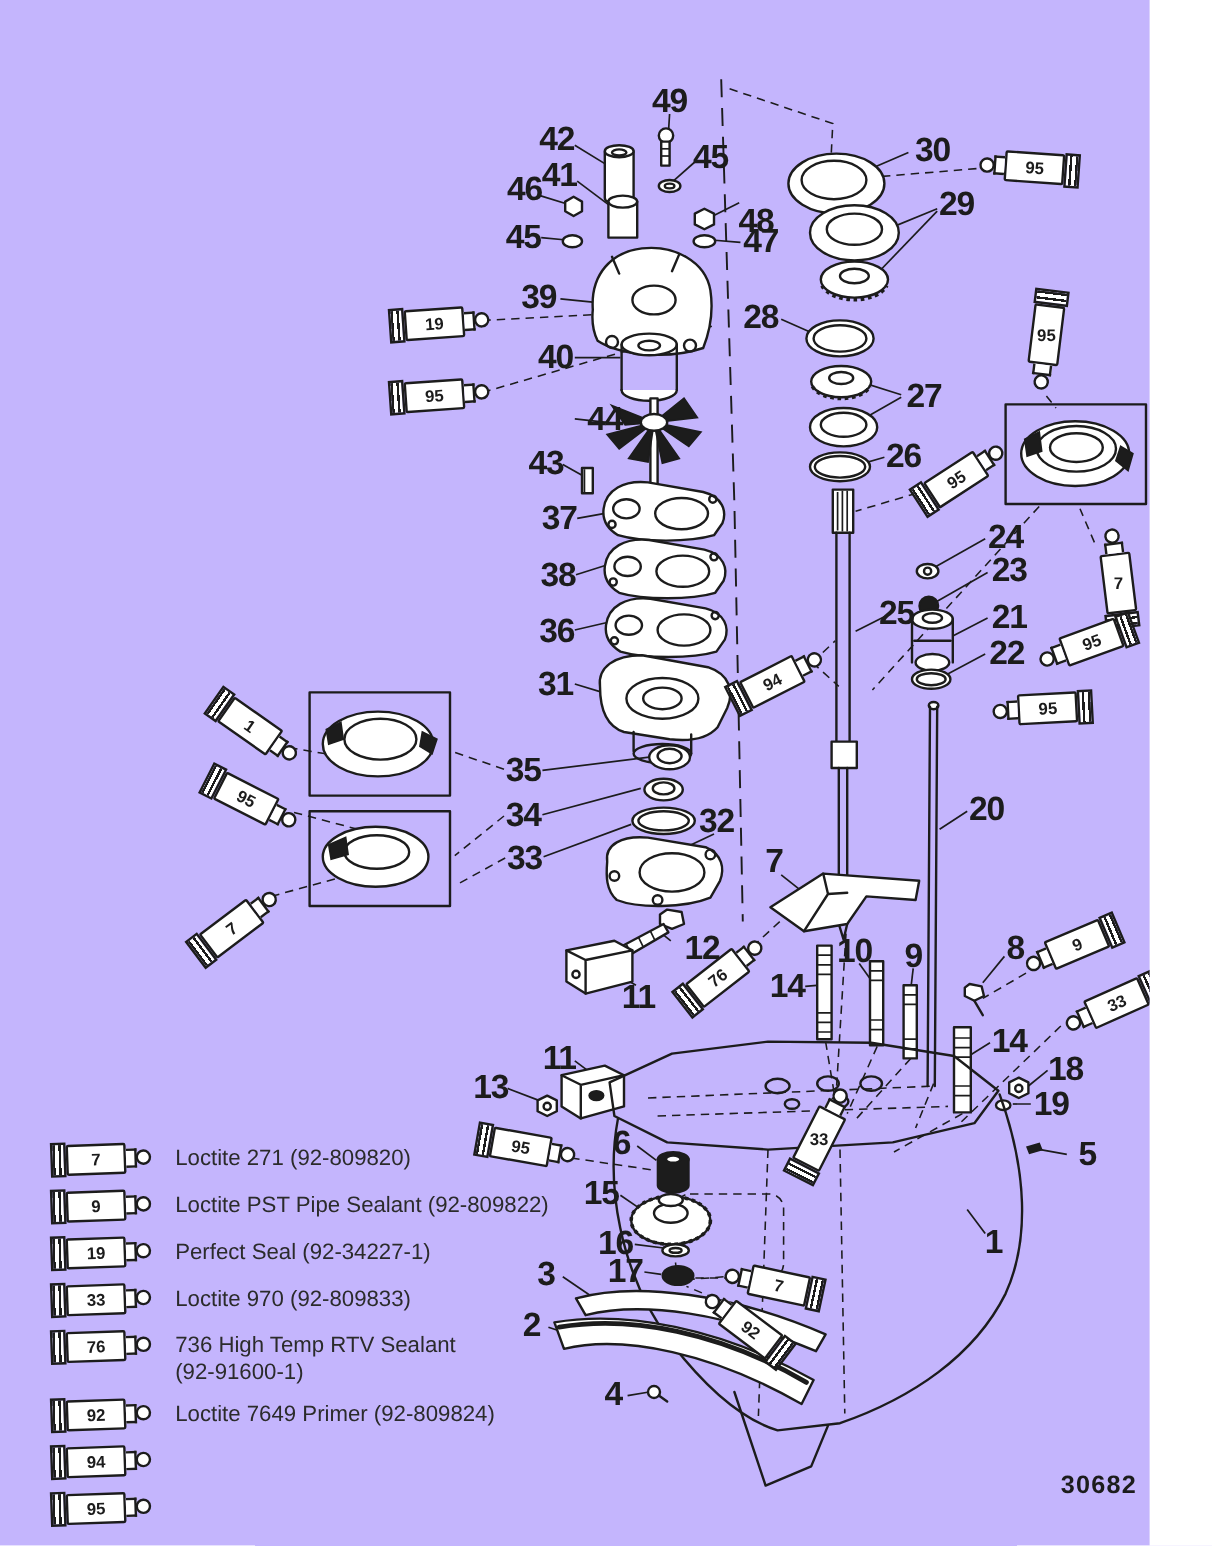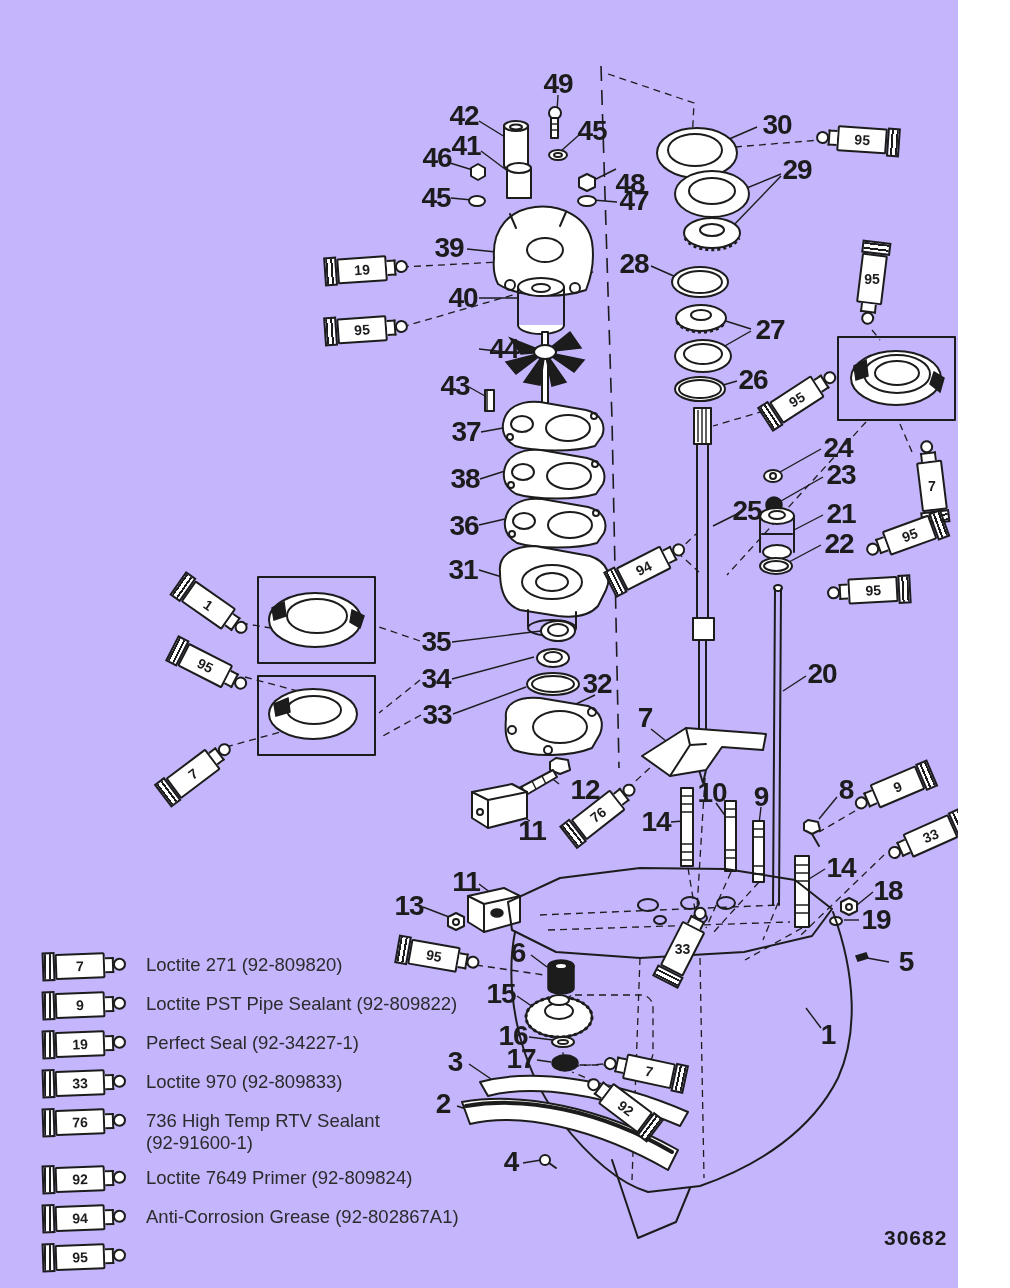--- a/index.html
+++ b/index.html
@@ -706,24 +706,20 @@
     </div>
     <div class="lg-row">
       <div class="tube lg-tube">
           <i class="crimp"></i>
           <b class="tbody">
             <span class="tnum">94</span>
           </b>
           <i class="neck"></i>
           <i class="tip"></i>
         </div>
-      <div class="lg-text">
-          <span>Anti-Corrosion Grease (92-802867A1)</span>
-          <span></span>
-        </div>
     </div>
     <div class="lg-row">
       <div class="tube lg-tube">
           <i class="crimp"></i>
           <b class="tbody">
             <span class="tnum">95</span>
           </b>
           <i class="neck"></i>
           <i class="tip"></i>
         </div>

